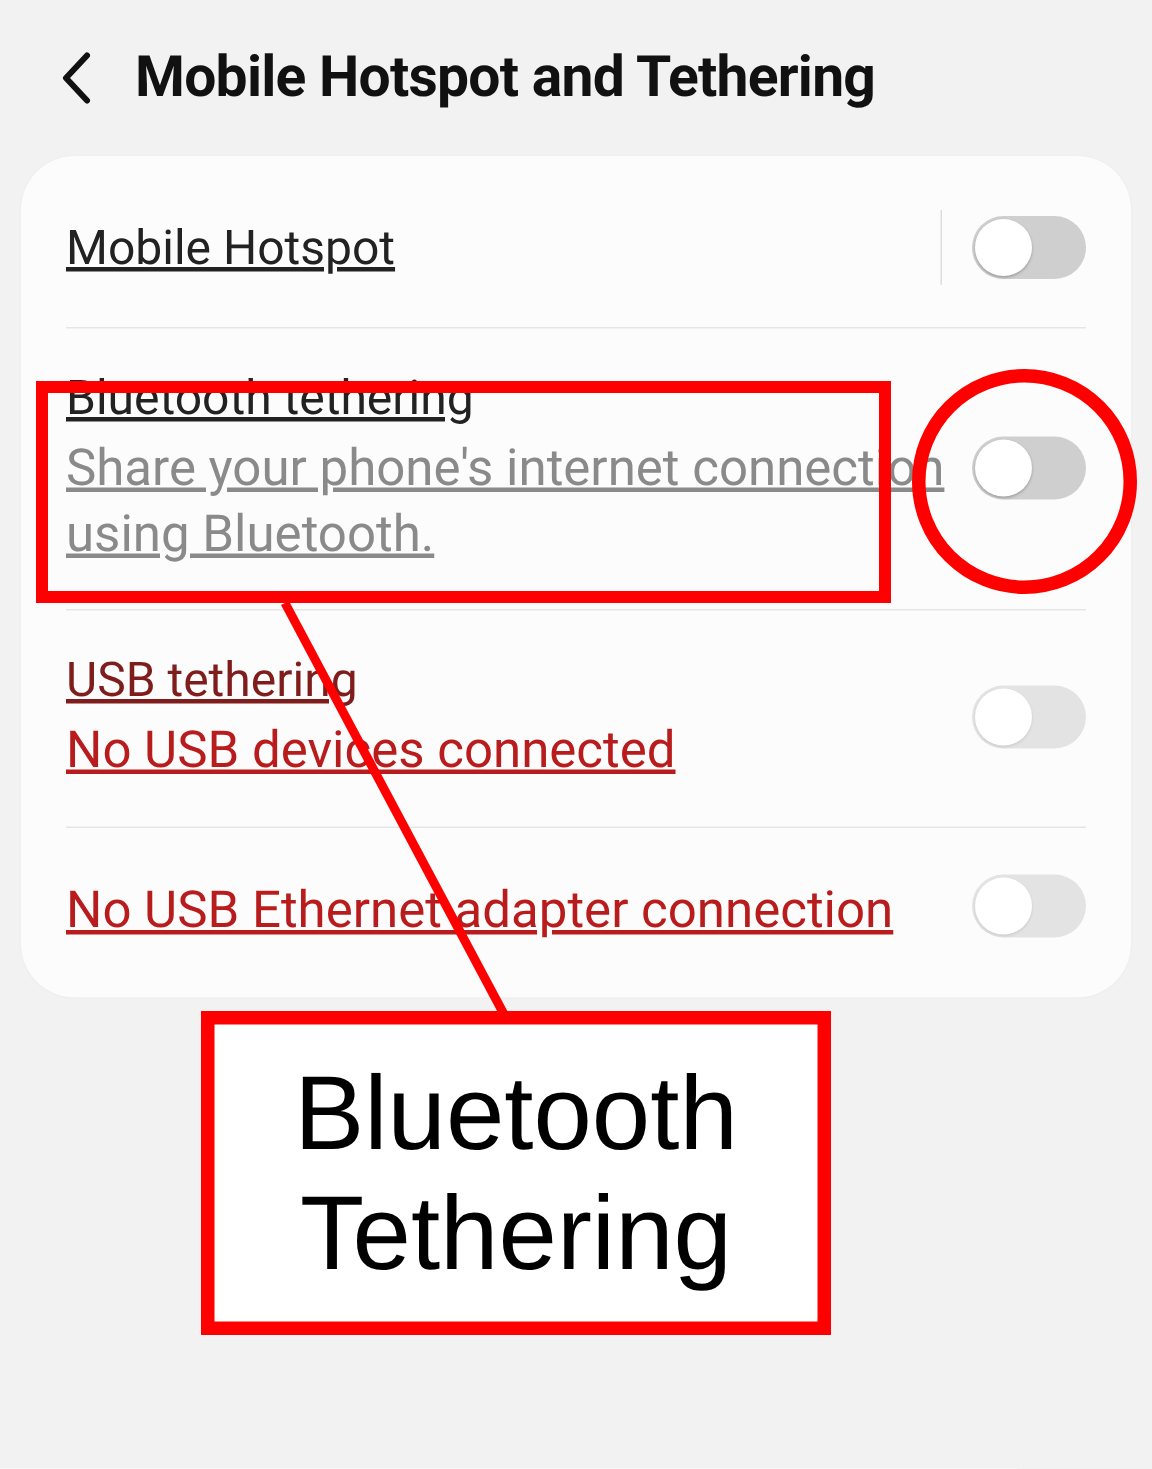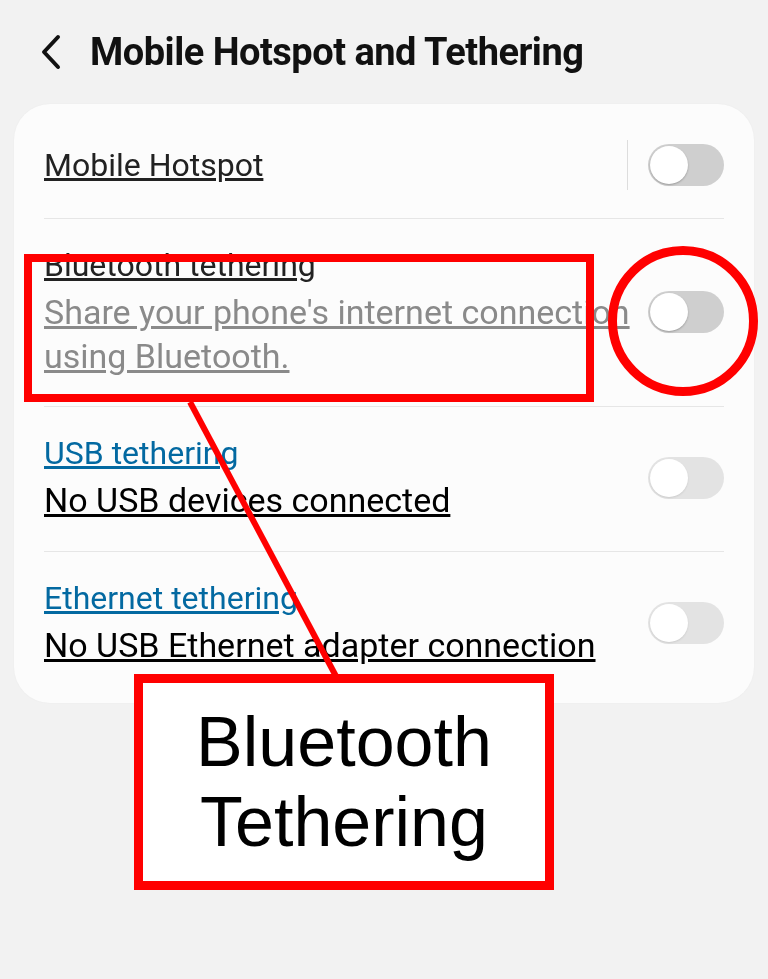--- a/index.html
+++ b/index.html
@@ -61,22 +61,22 @@
     font-weight: 400;
     text-decoration: underline;
   }
   .row-sub {
     font-size: 34px;
     color: #8a8a8a;
     margin-top: 6px;
     line-height: 1.3;
     text-decoration: underline;
   }
-  .row.disabled .row-title { color: #0369a1; }
-  .row.disabled .row-sub { color: #000000; }
+  .row.disabled .row-title { color: #7f1d1d; }
+  .row.disabled .row-sub { color: #b91c1c; }
   .vdiv {
     width: 1px;
     height: 50px;
     background: #ddd;
     margin-right: 20px;
   }
   .toggle {
     width: 76px;
     height: 42px;
     background: #cfcfcf;
@@ -178,21 +178,20 @@
   <div class="row disabled">
     <div class="row-text">
       <div class="row-title">USB tethering</div>
       <div class="row-sub">No USB devices connected</div>
     </div>
     <div class="toggle"></div>
   </div>
 
   <div class="row disabled">
     <div class="row-text">
-      <div class="row-title">Ethernet tethering</div>
       <div class="row-sub">No USB Ethernet adapter connection</div>
     </div>
     <div class="toggle"></div>
   </div>
 
 </div>
 
 <div class="anno-box1"></div>
 <div class="anno-circle"></div>
 <svg class="anno-line">

